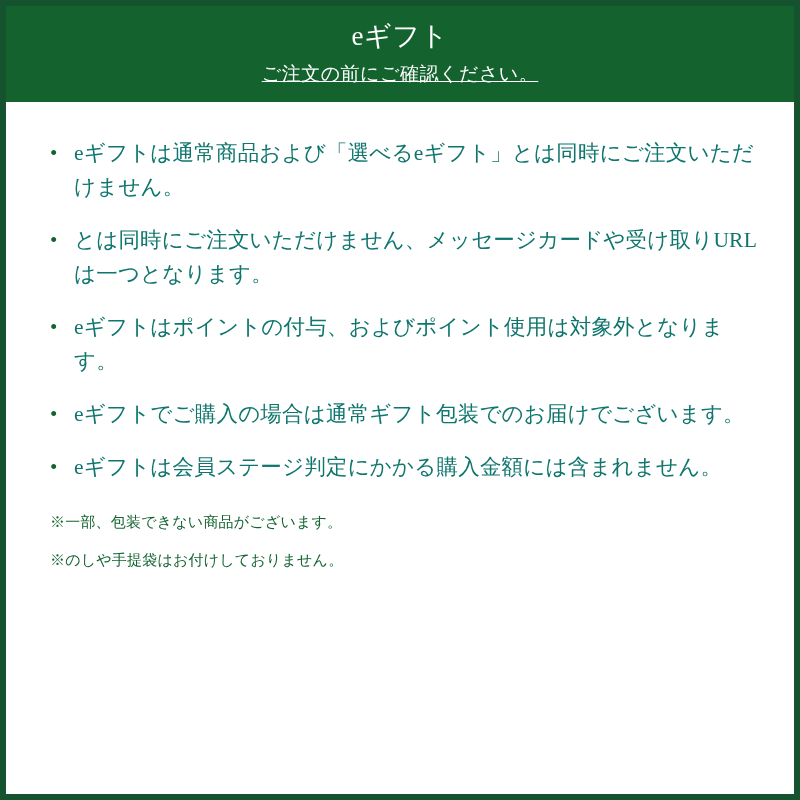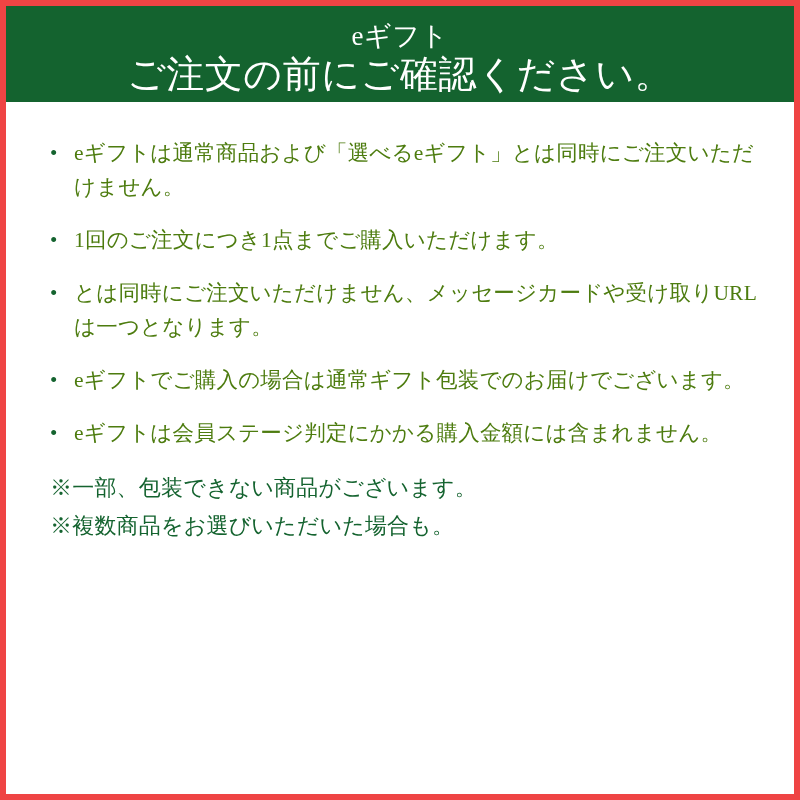--- a/index.html
+++ b/index.html
@@ -11,96 +11,97 @@
     height: 800px;
     background: #ffffff;
     font-family: "Liberation Serif", "DejaVu Serif", serif;
     overflow: hidden;
   }
   .page {
     width: 800px;
     height: 800px;
     position: relative;
     box-sizing: border-box;
-    border: 6px solid #ef4444;
+    border: 6px solid #14532d;
     background: #ffffff;
   }
   .header {
     background: #14632f;
     color: #ffffff;
     text-align: center;
     padding: 12px 0 14px 0;
     height: 96px;
     box-sizing: border-box;
   }
   .header-title {
     font-size: 27px;
     line-height: 36px;
     letter-spacing: 0.5px;
   }
   .header-sub {
-    font-size: 38px;
+    font-size: 19px;
     line-height: 40px;
     letter-spacing: 0.5px;
+    text-decoration: underline;
   }
   .body {
     padding: 34px 34px 0 34px;
   }
   ul.notes {
     list-style: none;
     margin: 0;
     padding: 0;
   }
   ul.notes li {
     position: relative;
     padding-left: 34px;
     margin-bottom: 19px;
     font-size: 21.5px;
     line-height: 34px;
-    color: #4d7c0f;
+    color: #0f766e;
     letter-spacing: 0.2px;
   }
   ul.notes li::before {
     content: "•";
     position: absolute;
     left: 10px;
     top: 0;
     font-size: 21px;
     line-height: 34px;
     color: #14632f;
   }
   .footnotes {
     margin-top: 10px;
     padding-left: 10px;
   }
   .footnotes div {
-    font-size: 22px;
+    font-size: 15px;
     line-height: 38px;
     color: #14632f;
     letter-spacing: 0.2px;
   }
 </style>
 </head>
 <body>
 
 <div class="page">
 
   <div class="header">
     <div class="header-title">eギフト</div>
     <div class="header-sub">ご注文の前にご確認ください。</div>
   </div>
 
   <div class="body">
     <ul class="notes">
       <li>eギフトは通常商品および「選べるeギフト」とは同時にご注文いただけません。</li>
-      <li>1回のご注文につき1点までご購入いただけます。</li>
       <li>とは同時にご注文いただけません、メッセージカードや受け取りURLは一つとなります。</li>
+      <li>eギフトはポイントの付与、およびポイント使用は対象外となります。</li>
       <li>eギフトでご購入の場合は通常ギフト包装でのお届けでございます。</li>
       <li>eギフトは会員ステージ判定にかかる購入金額には含まれません。</li>
     </ul>
 
     <div class="footnotes">
       <div>※一部、包装できない商品がございます。</div>
-      <div>※複数商品をお選びいただいた場合も。</div>
+      <div>※のしや手提袋はお付けしておりません。</div>
     </div>
   </div>
 
 </div>
 
 </body></html>

